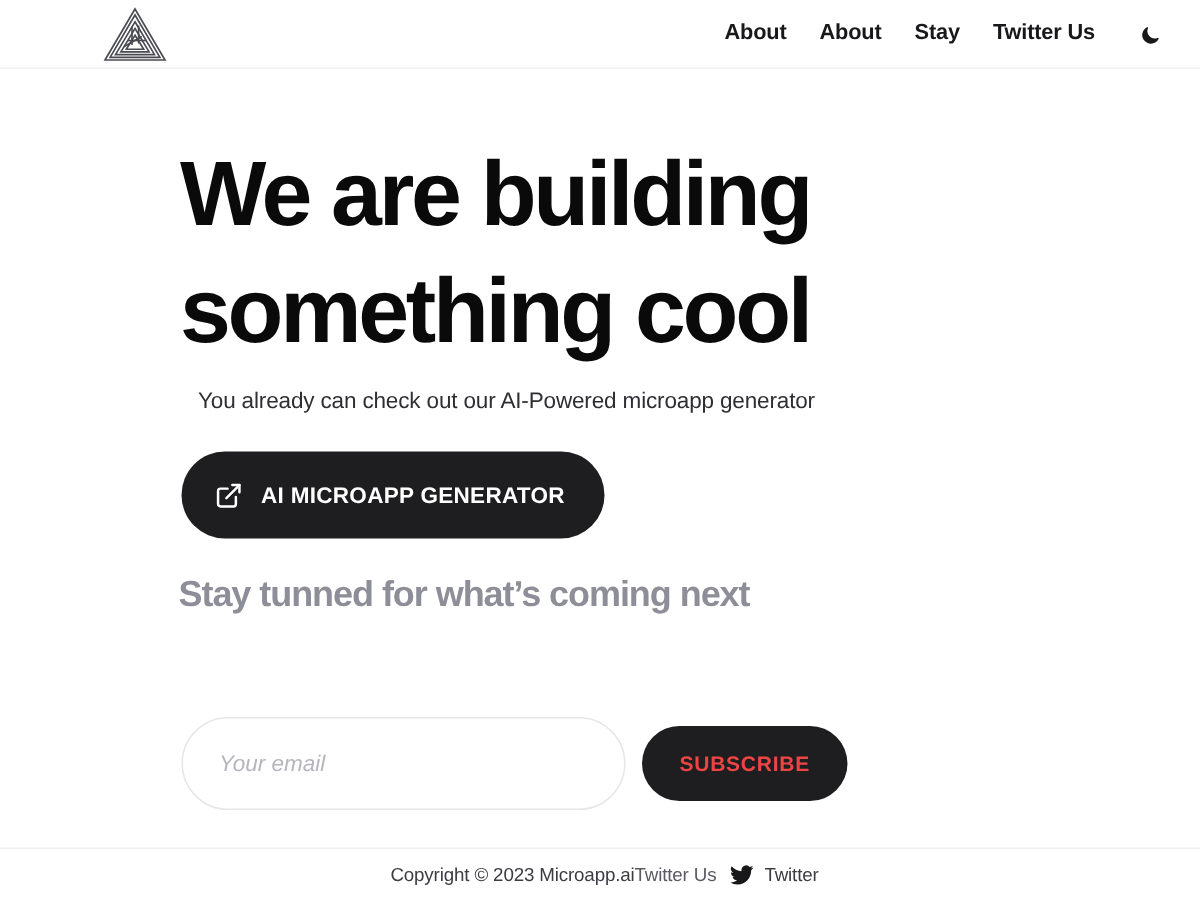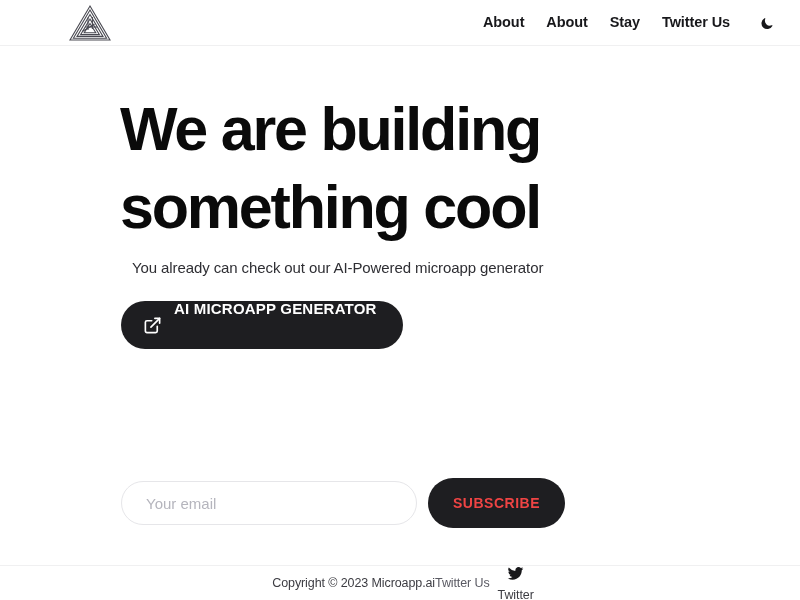--- a/index.html
+++ b/index.html
@@ -104,27 +104,28 @@
     font-weight: 400;
     color: #2e2e33;
     letter-spacing: -0.1px;
     line-height: 22px;
   }
 
   .cta-button {
     position: absolute;
     top: 255px;
     left: 121px;
-    height: 48px;
+    height: 58px;
     padding: 0 26px 0 22px;
     border: none;
     border-radius: 999px;
     background: #1e1e21;
     color: #ffffff;
     display: flex;
+    align-items: center;
     gap: 12px;
     cursor: pointer;
     font-family: "Liberation Sans", sans-serif;
   }
   .cta-label {
     font-size: 15px;
     font-weight: 700;
     letter-spacing: 0.2px;
     line-height: 1;
     white-space: nowrap;
@@ -147,29 +148,30 @@
     position: absolute;
     top: 432px;
     left: 121px;
     display: flex;
     align-items: center;
     gap: 11px;
   }
 
   .email-input {
     width: 296px;
-    height: 44px;
+    height: 62px;
     border: 1px solid #e6e6e9;
     border-radius: 999px;
     padding: 0 24px;
     font-size: 15px;
     font-family: "Liberation Sans", sans-serif;
     color: #18181b;
     background: #ffffff;
     outline: none;
+    font-style: italic;
   }
   .email-input::placeholder { color: #b5b5bd; }
 
   .subscribe-button {
     width: 137px;
     height: 50px;
     border: none;
     border-radius: 999px;
     background: #1e1e21;
     color: #ef4444;
@@ -212,21 +214,20 @@
     color: #5a5a63;
     letter-spacing: -0.1px;
     line-height: 1;
   }
   .twitter-link {
     display: flex;
     align-items: center;
     gap: 7px;
     text-decoration: none;
     cursor: pointer;
-    flex-direction: column;
   }
   .twitter-name {
     font-size: 12.5px;
     color: #3c3c42;
     letter-spacing: -0.1px;
     line-height: 1;
   }
   .twitter-icon { display: flex; align-items: center; }
 </style>
 </head>
@@ -276,20 +277,21 @@
     <span class="cta-icon">
       <svg width="19" height="19" viewBox="0 0 24 24" fill="none" stroke="#ffffff" stroke-width="2.1" stroke-linecap="round" stroke-linejoin="round">
         <path d="M18 13v6a2 2 0 0 1-2 2H5a2 2 0 0 1-2-2V8a2 2 0 0 1 2-2h6"></path>
         <polyline points="15 3 21 3 21 9"></polyline>
         <line x1="10" y1="14" x2="21" y2="3"></line>
       </svg>
     </span>
     <span class="cta-label">AI MICROAPP GENERATOR</span>
   </button>
 
+  <h2 class="section-heading">Stay tunned for what’s coming next</h2>
 
   <form class="subscribe-form">
     <input class="email-input" type="email" placeholder="Your email" style="">
     <button class="subscribe-button" type="submit">SUBSCRIBE</button>
   </form>
 
 </main>
 
 <footer class="site-footer">
   <span class="copyright">Copyright © 2023 Microapp.ai</span>

